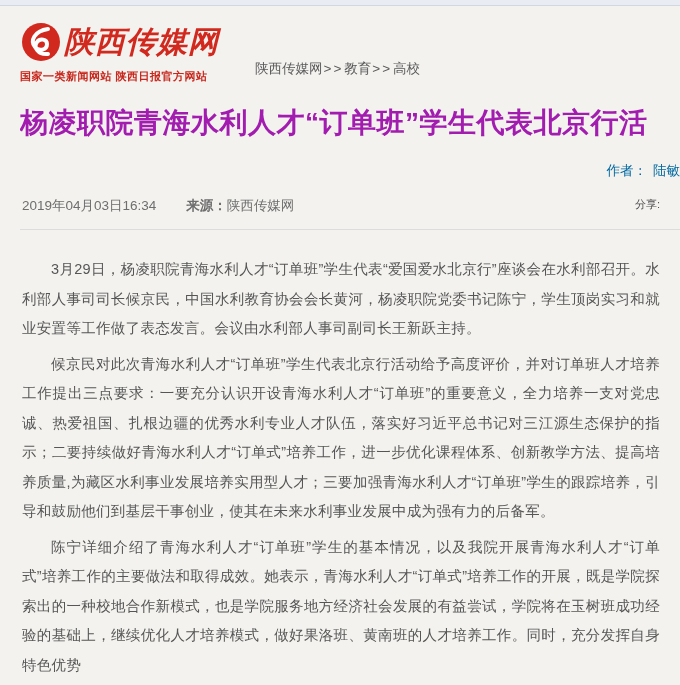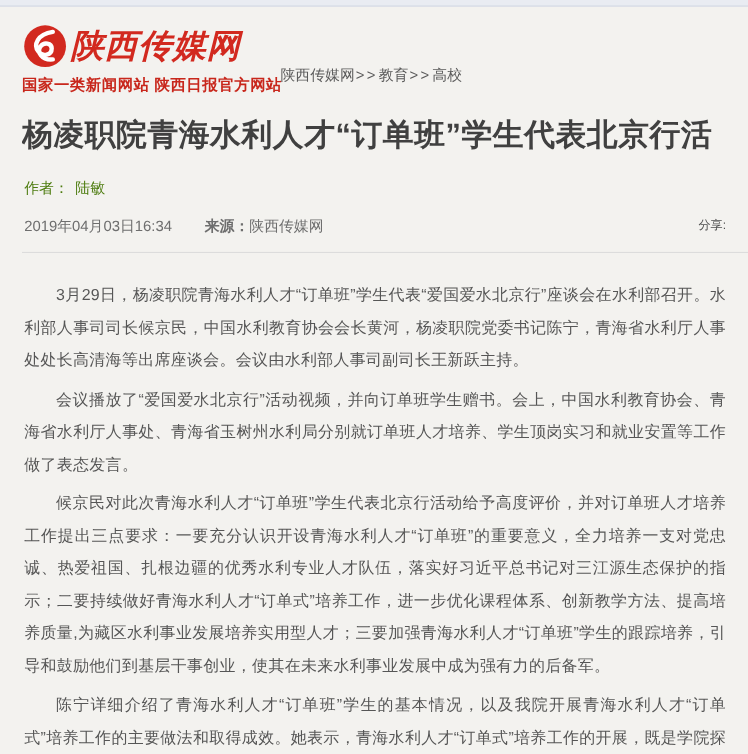--- a/index.html
+++ b/index.html
@@ -25,46 +25,46 @@
     color: #d2291f;
     font-size: 30px;
     font-weight: 900;
     letter-spacing: 1px;
     font-style: italic;
     white-space: nowrap;
   }
   .tagline {
     margin-top: 5px;
     color: #c8271c;
-    font-size: 14px;
+    font-size: 11px;
     font-weight: bold;
     letter-spacing: 0.5px;
     white-space: nowrap;
   }
   .breadcrumb {
     position: absolute; left: 218px; top: 54px;
     font-size: 13.5px; color: #5a5a5a; white-space: nowrap; padding-left: 37px;
   }
   .breadcrumb a { color: #5a5a5a; text-decoration: none; cursor: pointer; }
   .breadcrumb .sep { color: #5a5a5a; letter-spacing: 2px; padding: 0 1px; }
 
   
   .article-title {
     margin: 10px 0 0 20px;
     width: 660px;
     font-size: 28px;
     font-weight: bold;
-    color: #404040;
+    color: #a21caf;
     letter-spacing: 0.5px;
     white-space: nowrap;
     overflow: hidden;
   }
   .meta-author {
     margin: 20px 0 0 22px;
-    font-size: 13.5px; color: #4d7c0f;
+    font-size: 13.5px; color: #0369a1; text-align: right;
   }
   .meta-author .val { margin-left: 6px; }
   .meta-row {
     position: relative;
     margin: 17px 20px 0 22px;
     font-size: 13.5px; color: #6e6e6e;
   }
   .meta-row .src-label { margin-left: 26px; font-weight: bold; }
   .meta-row a.src { color: #6e6e6e; text-decoration: none; cursor: pointer; }
   .share {
@@ -126,20 +126,19 @@
 
     <div class="meta-row">
       <span>2019年04月03日16:34</span>
       <span class="src-label">来源：</span><a class="src">陕西传媒网</a>
       <span class="share">分享:</span>
     </div>
 
     <hr class="rule">
 
     <article class="article-body">
-      <p>3月29日，杨凌职院青海水利人才“订单班”学生代表“爱国爱水北京行”座谈会在水利部召开。水利部人事司司长候京民，中国水利教育协会会长黄河，杨凌职院党委书记陈宁，青海省水利厅人事处处长高清海等出席座谈会。会议由水利部人事司副司长王新跃主持。</p>
-      <p>会议播放了“爱国爱水北京行”活动视频，并向订单班学生赠书。会上，中国水利教育协会、青海省水利厅人事处、青海省玉树州水利局分别就订单班人才培养、学生顶岗实习和就业安置等工作做了表态发言。</p>
+      <p>3月29日，杨凌职院青海水利人才“订单班”学生代表“爱国爱水北京行”座谈会在水利部召开。水利部人事司司长候京民，中国水利教育协会会长黄河，杨凌职院党委书记陈宁，学生顶岗实习和就业安置等工作做了表态发言。会议由水利部人事司副司长王新跃主持。</p>
       <p>候京民对此次青海水利人才“订单班”学生代表北京行活动给予高度评价，并对订单班人才培养工作提出三点要求：一要充分认识开设青海水利人才“订单班”的重要意义，全力培养一支对党忠诚、热爱祖国、扎根边疆的优秀水利专业人才队伍，落实好习近平总书记对三江源生态保护的指示；二要持续做好青海水利人才“订单式”培养工作，进一步优化课程体系、创新教学方法、提高培养质量,为藏区水利事业发展培养实用型人才；三要加强青海水利人才“订单班”学生的跟踪培养，引导和鼓励他们到基层干事创业，使其在未来水利事业发展中成为强有力的后备军。</p>
       <p>陈宁详细介绍了青海水利人才“订单班”学生的基本情况，以及我院开展青海水利人才“订单式”培养工作的主要做法和取得成效。她表示，青海水利人才“订单式”培养工作的开展，既是学院探索出的一种校地合作新模式，也是学院服务地方经济社会发展的有益尝试，学院将在玉树班成功经验的基础上，继续优化人才培养模式，做好果洛班、黄南班的人才培养工作。同时，充分发挥自身特色优势</p>
     </article>
   </main>
 
 </div>
 
 </body></html>

